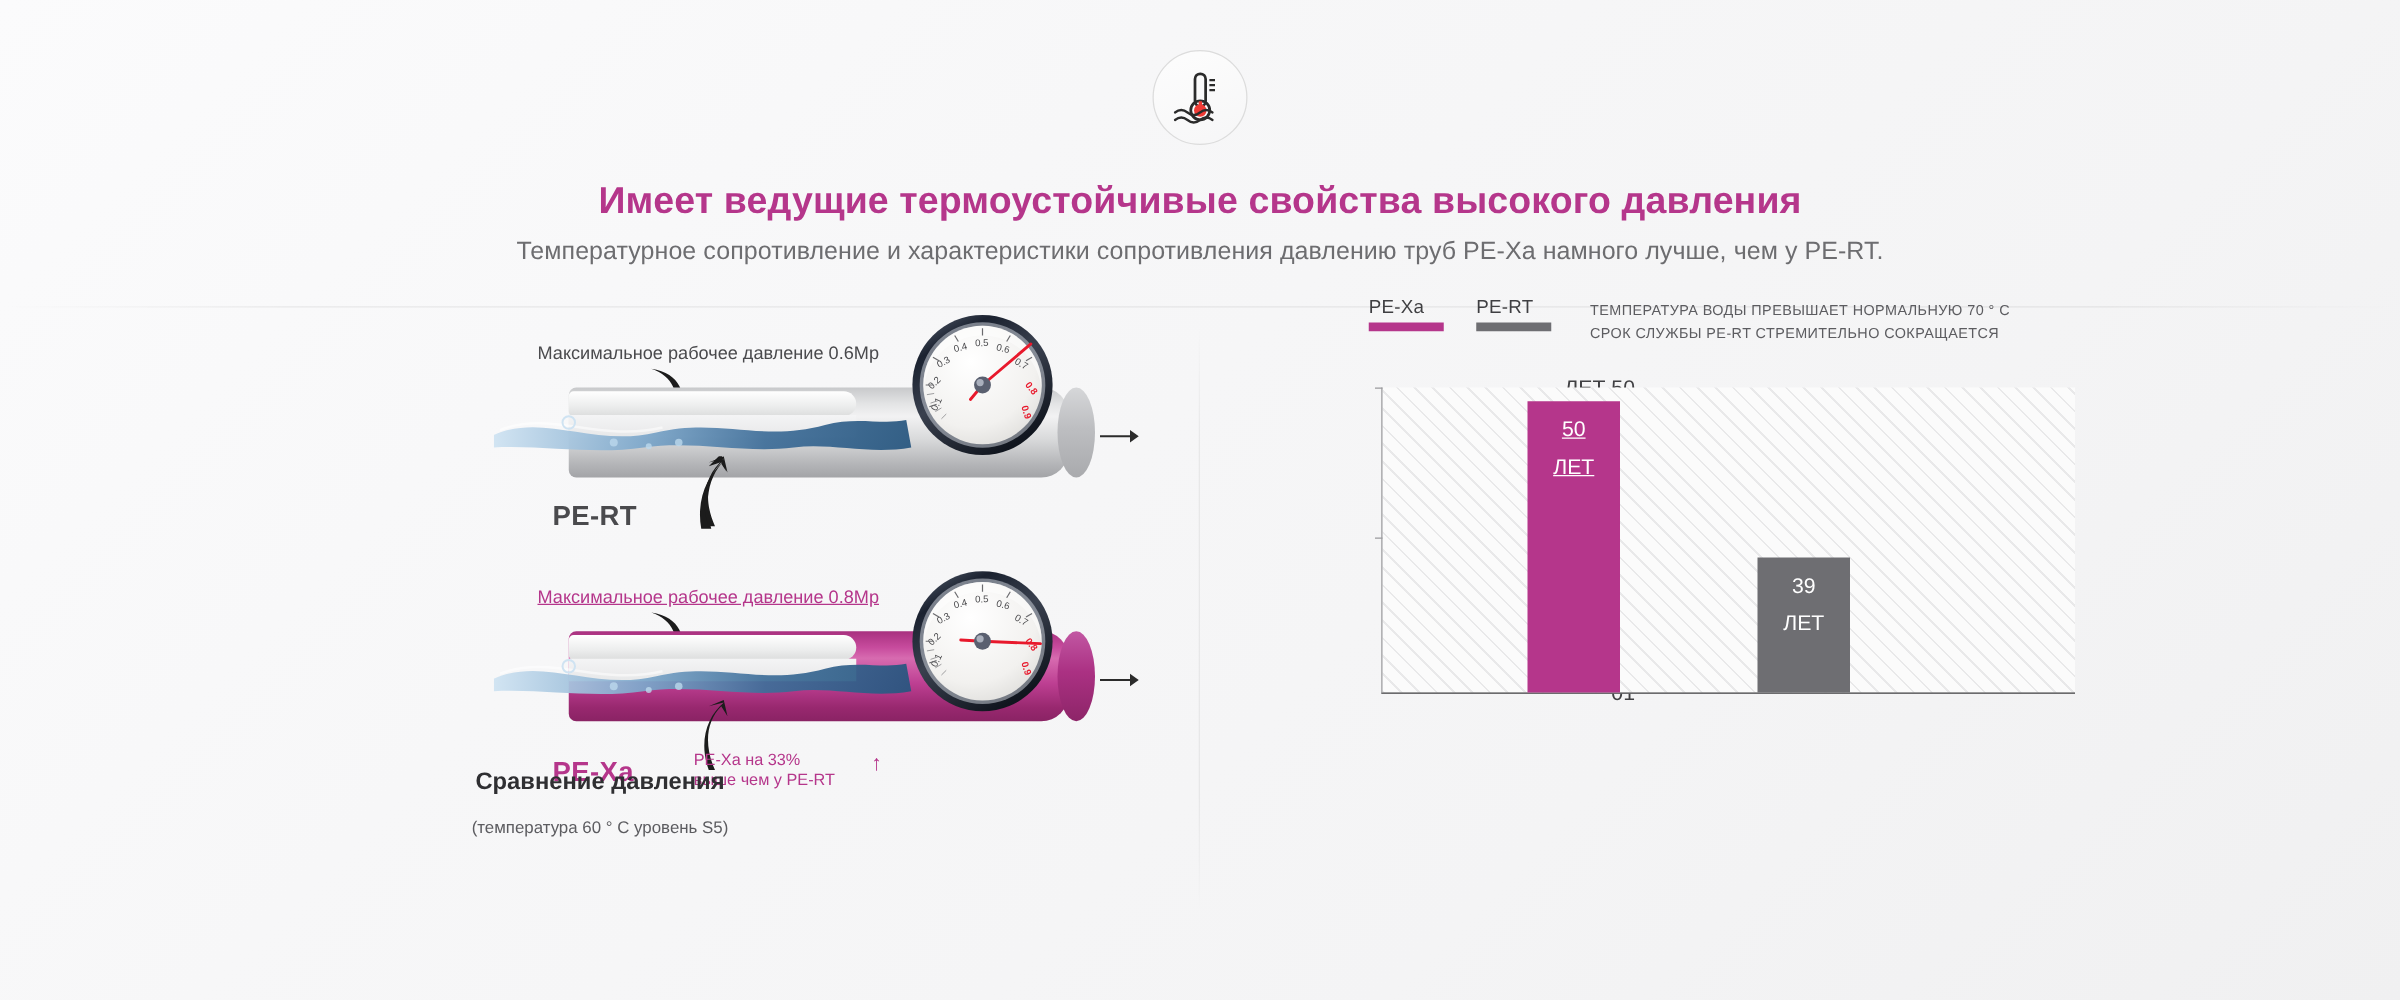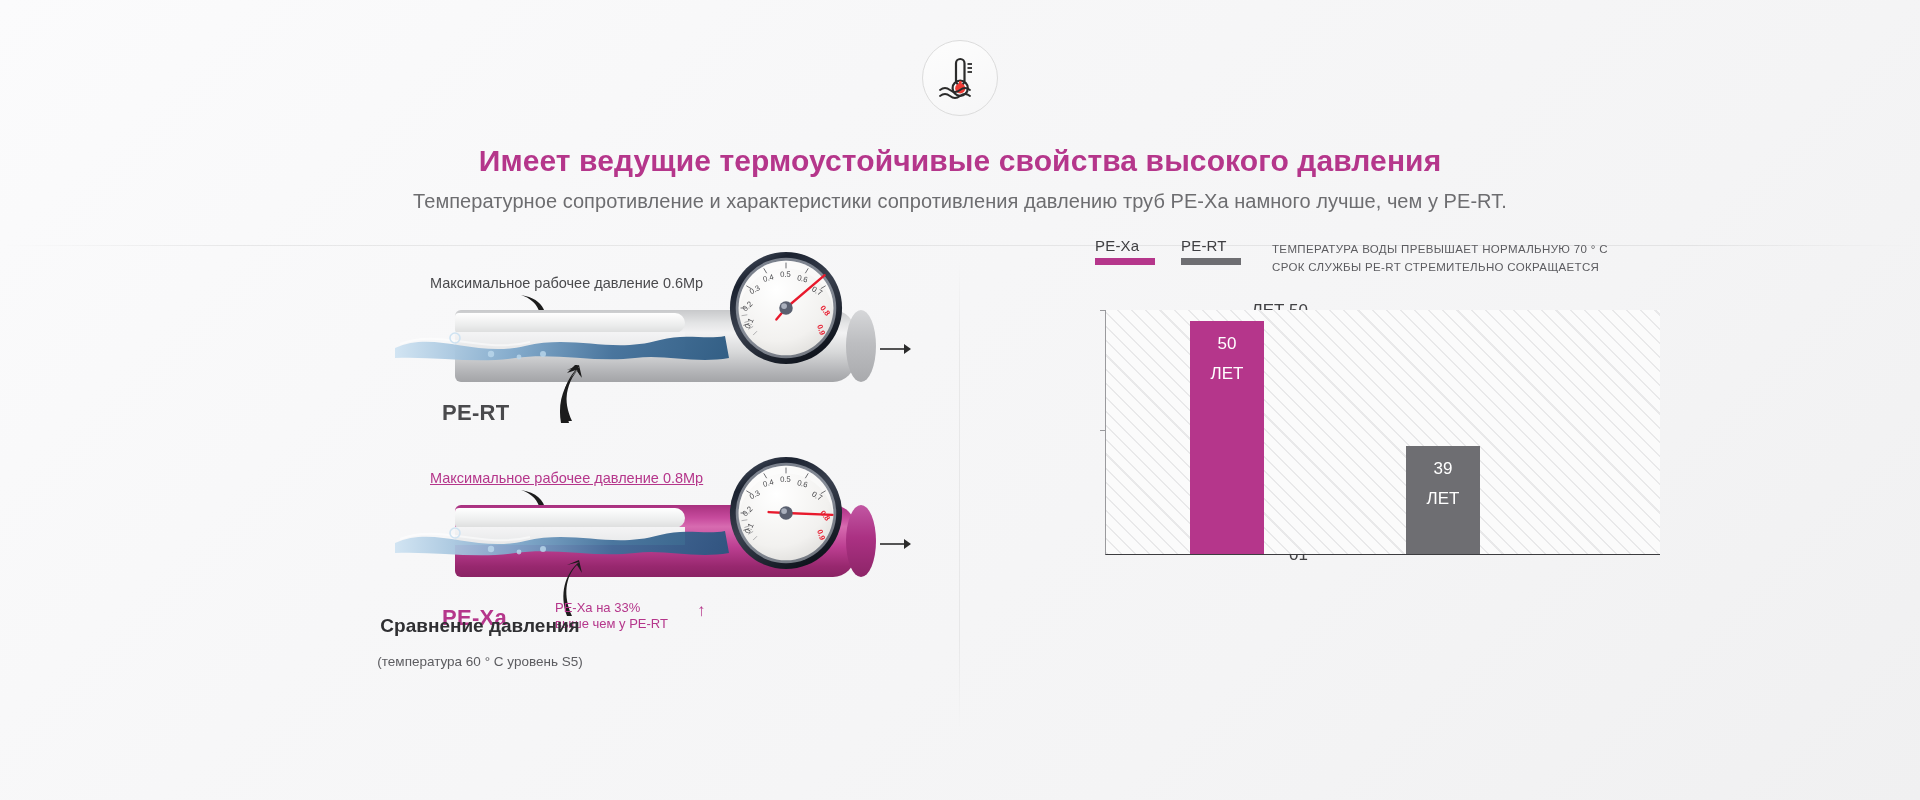--- a/index.html
+++ b/index.html
@@ -162,21 +162,21 @@
   }
   #ylab-top{ top:46px; }
   #ylab-mid{ top:163px; }
   #ylab-bot{ top:290px; }
 
   .bar{
     position:absolute; bottom:0; width:74px;
     display:flex; flex-direction:column; align-items:center;
     color:#fff; font-size:17px; line-height:30px; padding-top:8px;
   }
-  #bar-pexa{ left:84px; height:233px; background:#b5368b; }
+  #bar-pexa{ left:116px; height:233px; background:#b5368b;text-decoration:underline; }
   #bar-pert{ left:300px; height:108px; background:#6e6e72; }
 
   .caption{ position:absolute; width:100%; text-align:center; }
   .caption-title{ font-size:19px; font-weight:700; color:#2f2f32; }
   .caption-sub{ margin-top:17px; font-size:13.5px; color:#5c5c60; }
   #left-caption{ top:360px; left:0; }
   #right-caption{ top:360px; left:0; }
 </style>
 </head>
 <body>

